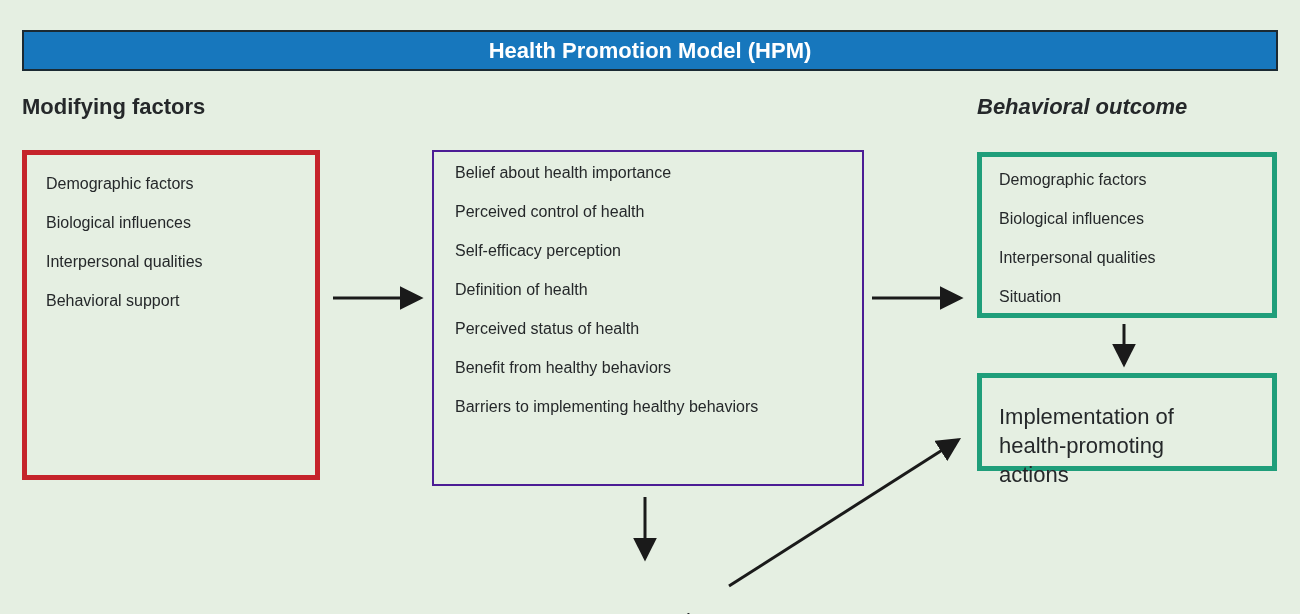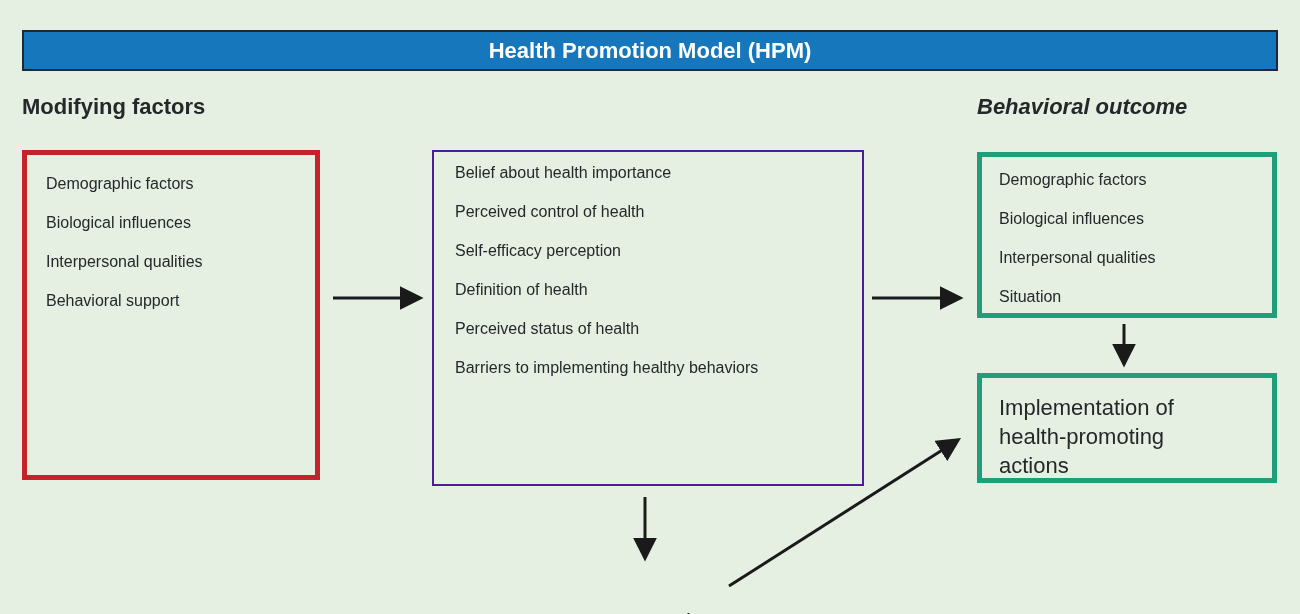--- a/index.html
+++ b/index.html
@@ -47,23 +47,23 @@
     left:432px;top:150px;width:432px;height:336px;
     border:2px solid #4c1d95;
     padding:1px 16px 9px 21px;
   }
   .box-behavioral{
     left:977px;top:152px;width:300px;height:166px;
     border:5px solid #1f9e7a;
     padding:3px 10px 3px 17px;
   }
   .box-implementation{
-    left:977px;top:373px;width:300px;height:110px;
+    left:977px;top:373px;width:300px;height:98px;
     border:5px solid #1f9e7a;
-    padding:15px 72px 7px 17px;
+    padding:24px 72px 7px 17px;
   }
   .box-implementation .impl-text{
     font-size:22px;line-height:29px;
   }
   .cues-label{
     position:absolute;left:545px;top:572px;width:200px;
     text-align:center;font-size:22px;color:#25282a;margin-top:37px;
   }
   svg.arrows{
     position:absolute;left:0;top:0;
@@ -91,20 +91,21 @@
     </ul>
   </div>
 
   <div class="fbox box-cognitive">
     <ul>
       <li>Belief about health importance</li>
       <li>Perceived control of health</li>
       <li>Self-efficacy perception</li>
       <li>Definition of health</li>
       <li>Perceived status of health</li>
+      <li>Benefit from healthy behaviors</li>
       <li>Barriers to implementing healthy behaviors</li>
     </ul>
   </div>
 
   <div class="fbox box-behavioral">
     <ul>
       <li>Demographic factors</li>
       <li>Biological influences</li>
       <li>Interpersonal qualities</li>
       <li>Situation</li>

